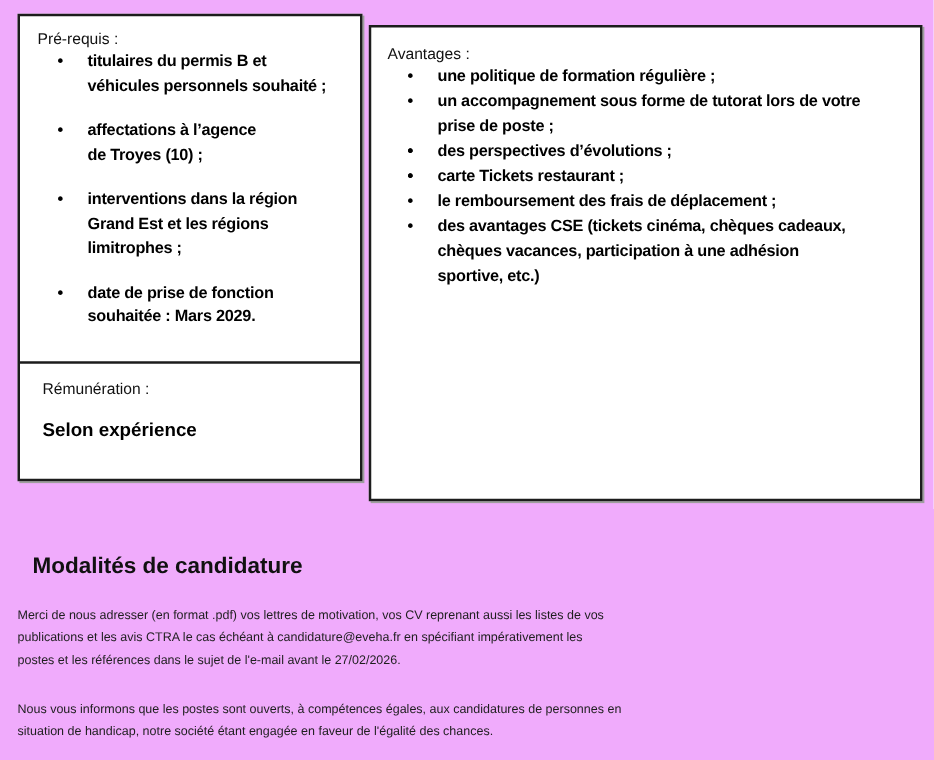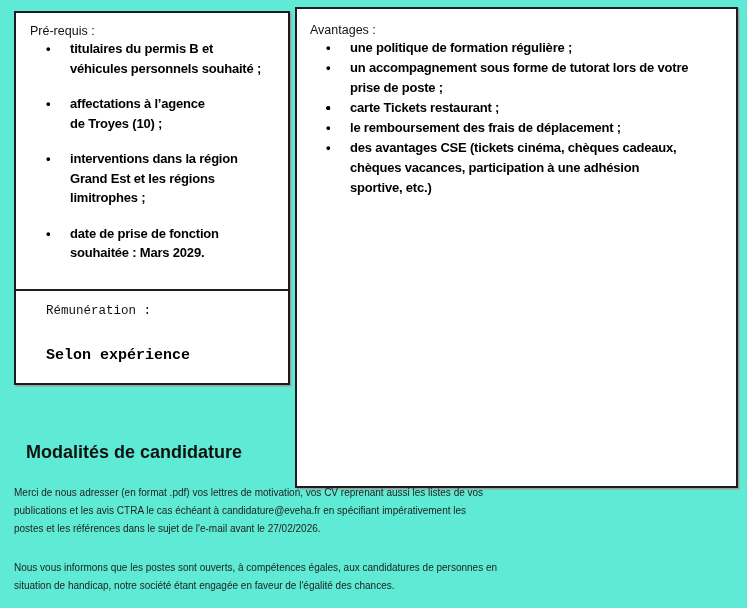--- a/index.html
+++ b/index.html
@@ -1,44 +1,44 @@
 <!DOCTYPE html>
 <html lang="fr"><head>
 <meta charset="utf-8">
 <style>
   html,body{margin:0;padding:0;background:#fff;}
   .page{
     position:relative;
     width:747px;height:608px;
-    background:#5eead4;
+    background:#f0abfc;
     font-family:"Liberation Sans","DejaVu Sans",sans-serif;
     color:#000;
     overflow:hidden;
   }
   
   .box{
     position:absolute;
     box-sizing:border-box;
     border:2px solid #1c1c1c;
     box-shadow:1.5px 1.5px 0 #9e9e9e;
     background:#fff;
   }
   .left-col{left:14px;top:11px;width:276px;height:374px;}
   .prereq{height:276px;box-sizing:border-box;padding:11px 6px 0 14px;}
-  .remun{height:92px;box-sizing:border-box;border-top:2px solid #1c1c1c;padding:13px 6px 0 30px;font-family:Liberation Mono, monospace;}
-  .right-box{left:295px;top:7px;width:443px;height:481px;padding:14px 6px 0 13px;}
+  .remun{height:92px;box-sizing:border-box;border-top:2px solid #1c1c1c;padding:13px 6px 0 18px;}
+  .right-box{left:295px;top:20px;width:443px;height:381px;padding:14px 6px 0 13px;}
 
   .box-label{
     font-size:12.5px;
     font-weight:normal;
     color:#111;
     line-height:15px;
   }
   .remun-value{
-    margin-top:28px;
+    margin-top:17px;
     font-size:15px;
     font-weight:bold;
     color:#000;
   }
 
   
   ul.blist{
     margin:0;padding:0 0 0 40px;
     list-style:none;
   }
@@ -108,21 +108,21 @@
     </section>
   </div>
 
   <div class="box right-box">
     <div class="box-label">Avantages :</div>
     <ul class="blist rlist">
         <li><span class="bullet">•</span><span class="item-text">une politique de formation régulière ;</span></li>
         <li><span class="bullet">•</span><span class="item-text">un accompagnement sous forme de tutorat lors de votre
 prise de poste ;</span></li>
         <li><span class="bullet">•</span></li>
-        <li><span class="bullet">•</span></li>
+        <li><span class="bullet">•</span><span class="item-text">des perspectives d’évolutions ;</span></li>
         <li><span class="bullet">•</span></li>
         <li><span class="bullet">•</span><span class="item-text">carte Tickets restaurant ;</span></li>
         <li><span class="bullet">•</span><span class="item-text">le remboursement des frais de déplacement ;</span></li>
         <li><span class="bullet">•</span><span class="item-text">des avantages CSE (tickets cinéma, chèques cadeaux,
 chèques vacances, participation à une adhésion
 sportive, etc.)</span></li>
       </ul>
   </div>
 
   <div class="bottom">

